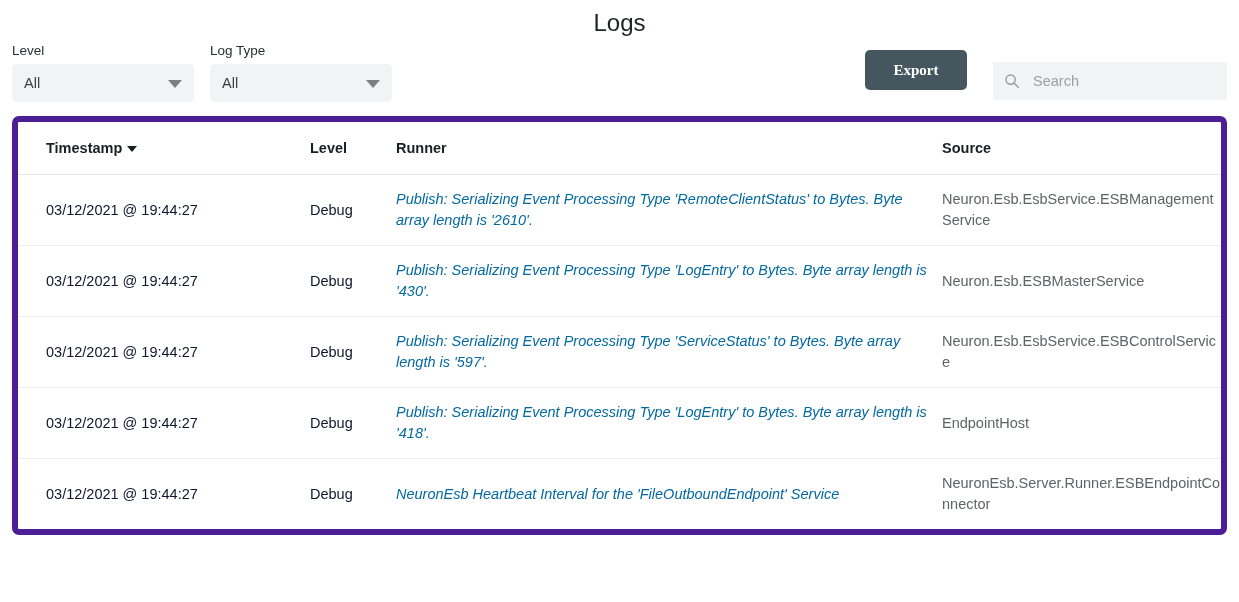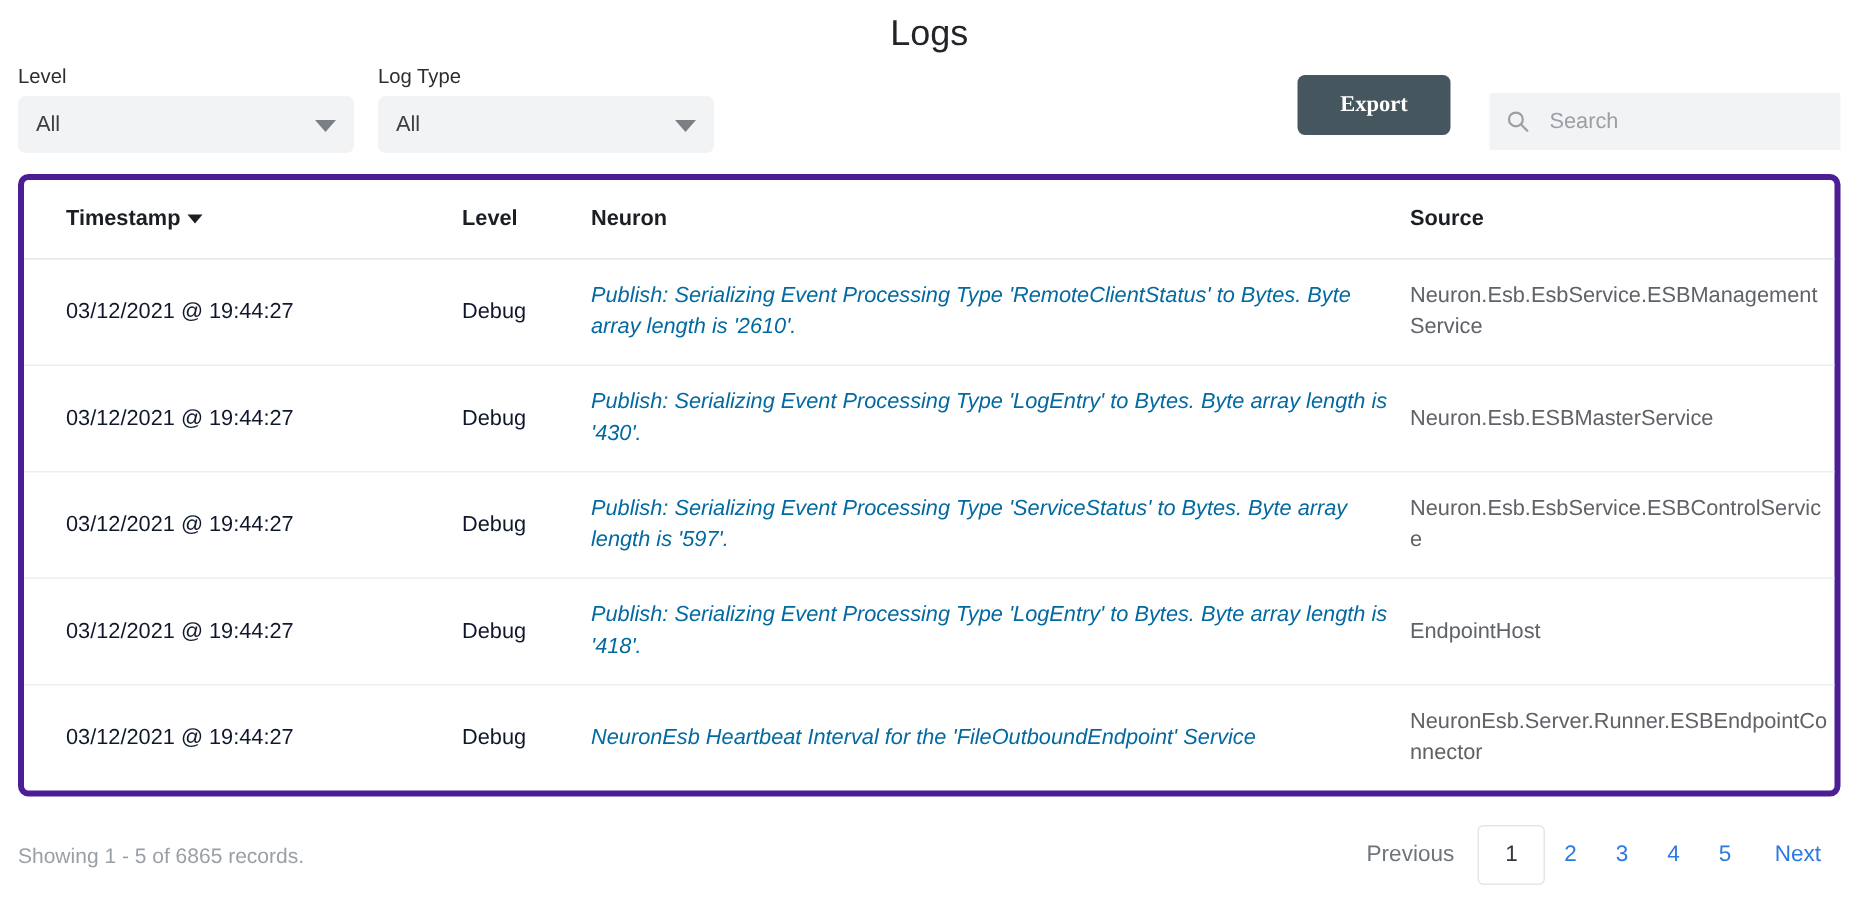--- a/index.html
+++ b/index.html
@@ -32,21 +32,21 @@
   }
   .field { display: flex; flex-direction: column; margin-right: 16px; }
   .field-label {
     font-size: 13.5px;
     color: #2b2f33;
     margin-bottom: 5px;
     line-height: 16px;
   }
   .select-box {
     position: relative;
-    width: 224px;
+    width: 182px;
     height: 38px;
     background: #f1f3f4;
     border: none;
     border-radius: 5px;
     display: flex;
     align-items: center;
     padding: 0 12px;
     cursor: pointer;
   }
   .select-value {
@@ -108,21 +108,21 @@
     width: 100%;
     font-size: 14.5px;
     font-family: "Liberation Sans", sans-serif;
     color: #3c4043;
   }
   .search-input::placeholder { color: #9aa0a6; }
 
   
   .table-card {
     margin-top: 14px;
-    border: 4px solid #4c1d95;
+    border: 6px solid #4c1d95;
     border-radius: 7px;
     overflow: hidden;
     background: #fff;
   }
   table { width: 100%; border-collapse: collapse; table-layout: fixed; }
   thead th {
     text-align: left;
     font-size: 14.5px;
     font-weight: bold;
     color: #1b1f23;
@@ -238,21 +238,21 @@
   </div>
 
   <div class="table-card">
     <table>
       <thead>
         <tr>
           <th class="col-ts">
             <span>Timestamp</span><span class="sort-caret"></span>
           </th>
           <th class="col-level">Level</th>
-          <th class="col-msg">Neuron</th>
+          <th class="col-msg">Runner</th>
           <th class="col-src">Source</th>
         </tr>
       </thead>
       <tbody>
         <tr>
           <td class="col-ts">03/12/2021 @ 19:44:27</td>
           <td class="col-level">Debug</td>
           <td class="col-msg">Publish: Serializing Event Processing Type 'RemoteClientStatus' to Bytes. Byte array length is '2610'.</td>
           <td class="col-src">Neuron.Esb.EsbService.ESBManagementService</td>
         </tr>
@@ -277,27 +277,14 @@
         <tr>
           <td class="col-ts">03/12/2021 @ 19:44:27</td>
           <td class="col-level">Debug</td>
           <td class="col-msg">NeuronEsb Heartbeat Interval for the 'FileOutboundEndpoint' Service</td>
           <td class="col-src">NeuronEsb.Server.Runner.ESBEndpointConnector</td>
         </tr>
       </tbody>
     </table>
   </div>
 
-  <div class="footer">
-    <span class="records-text">Showing 1 - 5 of 6865 records.</span>
-    <div class="footer-spacer"></div>
-    <div class="pagination">
-      <span class="page-link prev">Previous</span>
-      <span class="page-link active">1</span>
-      <span class="page-link">2</span>
-      <span class="page-link">3</span>
-      <span class="page-link">4</span>
-      <span class="page-link">5</span>
-      <span class="page-link next">Next</span>
-    </div>
-  </div>
 
 </div>
 
 </body></html>

